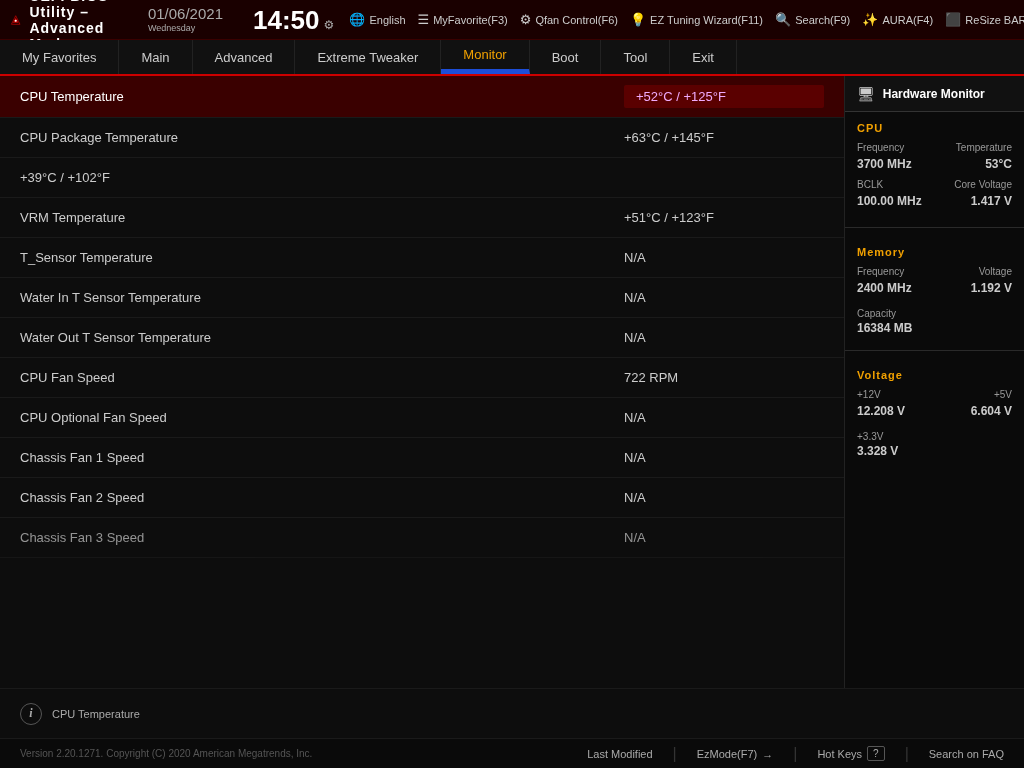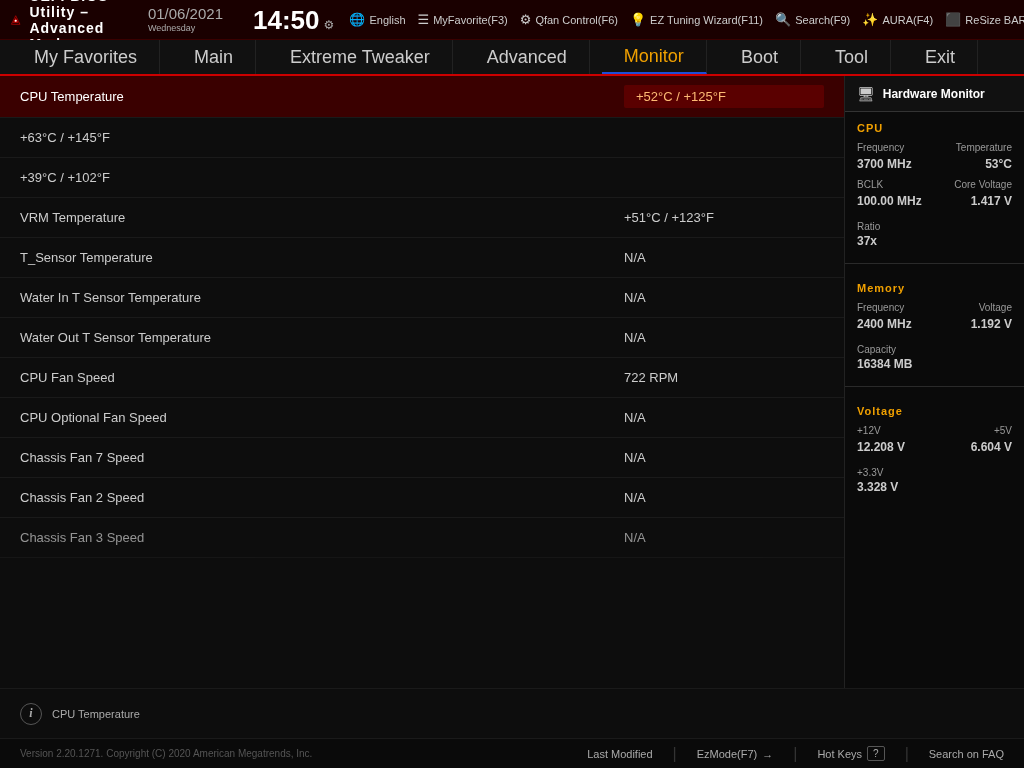--- a/index.html
+++ b/index.html
@@ -93,30 +93,29 @@
       display: flex;
       align-items: stretch;
       position: relative;
       z-index: 10;
       border-bottom: 2px solid #c00;
     }
     .nav-item {
       display: flex;
       align-items: center;
       padding: 0 22px;
-      font-size: 18px;
+      font-size: 13px;
       color: #ccc;
       cursor: pointer;
       border-right: 1px solid #222;
       white-space: nowrap;
-      margin-left: 12px;
     }
     .nav-item.active {
       color: #f0a000;
-      border-bottom: 2px solid #1d4ed8;
+      border-bottom: 5px solid #1d4ed8;
       background: #111;
     }
 
     
     .main-layout {
       display: flex;
       height: calc(768px - 40px - 36px - 50px - 30px);
       position: relative;
       z-index: 5;
     }
@@ -352,24 +351,24 @@
 </div>
 
 <div class="nav-bar">
   <div class="nav-item">
     <span>My Favorites</span>
   </div>
   <div class="nav-item">
     <span>Main</span>
   </div>
   <div class="nav-item">
+    <span>Advanced</span>
+  </div>
+  <div class="nav-item">
     <span>Extreme Tweaker</span>
-  </div>
-  <div class="nav-item">
-    <span>Advanced</span>
   </div>
   <div class="nav-item active">
     <span>Monitor</span>
   </div>
   <div class="nav-item">
     <span>Boot</span>
   </div>
   <div class="nav-item">
     <span>Tool</span>
   </div>
@@ -378,24 +377,25 @@
   </div>
 </div>
 
 <div class="main-layout">
 
   <div class="content-area">
     <div class="content-table">
 
       <div class="content-row" style="background:#3a0000;">
         <span class="row-label" style="color:#fff;">CPU Temperature</span>
-        <span class="row-value" style="color:#fdba74;background:#5a0000;padding:4px 12px;border-radius:2px;">+52°C / +125°F</span>
-      </div>
-
-      <div class="content-row">
+        <span class="row-value" style="color:#f0abfc;background:#5a0000;padding:4px 12px;border-radius:2px;">+52°C / +125°F</span>
+      </div>
+
+      <div class="content-row">
+        <span class="row-label">CPU Package Temperature</span>
         <span class="row-value">+63°C / +145°F</span>
       </div>
 
       <div class="content-row">
         <span class="row-value">+39°C / +102°F</span>
       </div>
 
       <div class="content-row">
         <span class="row-label">VRM Temperature</span>
         <span class="row-value">+51°C / +123°F</span>
@@ -420,21 +420,21 @@
         <span class="row-label">CPU Fan Speed</span>
         <span class="row-value">722 RPM</span>
       </div>
 
       <div class="content-row">
         <span class="row-label">CPU Optional Fan Speed</span>
         <span class="row-value">N/A</span>
       </div>
 
       <div class="content-row">
-        <span class="row-label">Chassis Fan 7 Speed</span>
+        <span class="row-label">Chassis Fan 1 Speed</span>
         <span class="row-value">N/A</span>
       </div>
 
       <div class="content-row">
         <span class="row-label">Chassis Fan 2 Speed</span>
         <span class="row-value">N/A</span>
       </div>
 
       <div class="content-row" style="opacity:0.7;">
         <span class="row-label">Chassis Fan 3 Speed</span>
@@ -464,24 +464,20 @@
 
       <div class="sidebar-row" style="margin-top:6px;">
         <span class="sidebar-label">BCLK</span>
         <span class="sidebar-label">Core Voltage</span>
       </div>
       <div class="sidebar-row">
         <span class="sidebar-big-val">100.00 MHz</span>
         <span class="sidebar-big-val">1.417 V</span>
       </div>
 
-      <div style="margin-top:6px;">
-        <span class="sidebar-label">Ratio</span>
-        <div class="sidebar-big-val">37x</div>
-      </div>
     </div>
 
     <hr class="sidebar-divider">
 
     <div class="sidebar-section">
       <div class="sidebar-section-title">Memory</div>
 
       <div class="sidebar-row">
         <span class="sidebar-label">Frequency</span>
         <span class="sidebar-label">Voltage</span>

